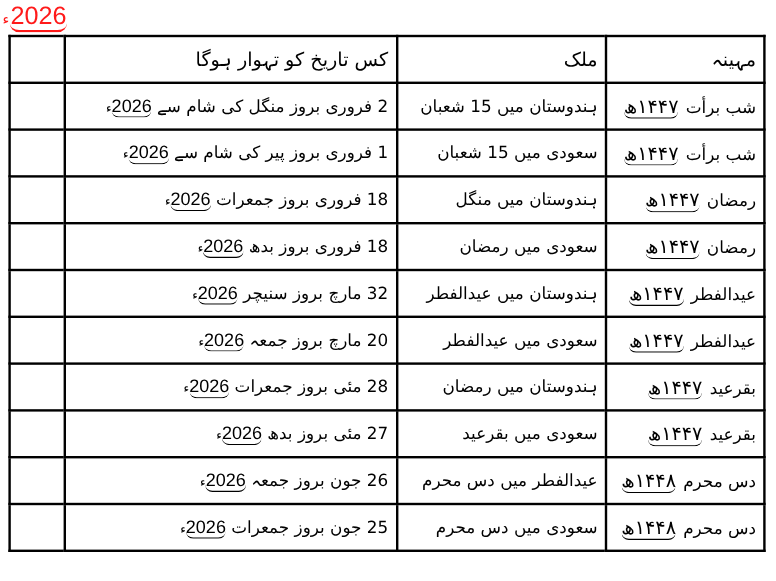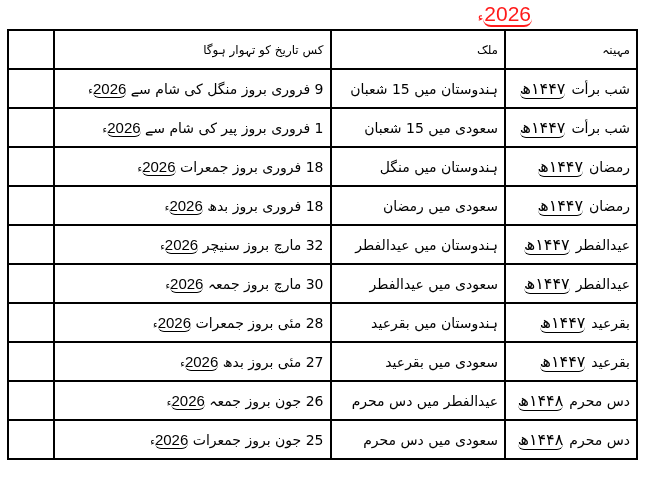--- a/index.html
+++ b/index.html
@@ -13,21 +13,21 @@
       position: relative;
       overflow: hidden;
       font-family: "DejaVu Sans", sans-serif;
       color: #000;
     }
     .title {
       position: absolute;
       left: 0;
       top: 2px;
       width: 532px;
-      text-align: right;
+      text-align: left;
       height: 26px;
     }
     .title-inner {
       display: inline-block;
       position: relative;
       direction: rtl;
       color: #ff1a1a;
       font-family: "Liberation Sans", sans-serif;
       font-size: 21px;
       line-height: 24px;
@@ -56,21 +56,21 @@
       height: 37px;
       vertical-align: middle;
       text-align: right;
       font-family: "DejaVu Sans", sans-serif;
       font-size: 14px;
       white-space: nowrap;
       overflow: hidden;
     }
     table.cal tr.head td {
       height: 37px;
-      font-size: 12px;
+      font-size: 16px;
     }
     .col-month { width: 124px; }
     .col-country { width: 164px; }
     .col-date { width: 260px; }
     .col-blank { width: 43px; }
     .yr-u {
       font-family: "Liberation Sans", sans-serif;
       font-size: 15px;
       border-bottom: 1.5px solid #000;
       border-radius: 0 0 6px 6px;
@@ -105,21 +105,21 @@
     <tr class="head">
       <td>مہینہ</td>
       <td>ملک</td>
       <td>کس تاریخ کو تہوار ہوگا</td>
       <td></td>
     </tr>
 
     <tr>
       <td><span>شب برأت</span><span class="hijri">۱۴۴۷ھ</span></td>
       <td>ہندوستان میں 15 شعبان</td>
-      <td><span>9 فروری بروز منگل کی شام سے</span> <span class="yr-u">2026</span><span class="era">ء</span></td>
+      <td><span>2 فروری بروز منگل کی شام سے</span> <span class="yr-u">2026</span><span class="era">ء</span></td>
       <td></td>
     </tr>
 
     <tr>
       <td><span>شب برأت</span><span class="hijri">۱۴۴۷ھ</span></td>
       <td>سعودی میں 15 شعبان</td>
       <td><span>1 فروری بروز پیر کی شام سے</span> <span class="yr-u">2026</span><span class="era">ء</span></td>
       <td></td>
     </tr>
 
@@ -140,27 +140,27 @@
     <tr>
       <td><span>عیدالفطر</span><span class="hijri">۱۴۴۷ھ</span></td>
       <td>ہندوستان میں عیدالفطر</td>
       <td><span>32 مارچ بروز سنیچر</span> <span class="yr-u">2026</span><span class="era">ء</span></td>
       <td></td>
     </tr>
 
     <tr>
       <td><span>عیدالفطر</span><span class="hijri">۱۴۴۷ھ</span></td>
       <td>سعودی میں عیدالفطر</td>
-      <td><span>30 مارچ بروز جمعہ</span> <span class="yr-u">2026</span><span class="era">ء</span></td>
+      <td><span>20 مارچ بروز جمعہ</span> <span class="yr-u">2026</span><span class="era">ء</span></td>
       <td></td>
     </tr>
 
     <tr>
       <td><span>بقرعید</span><span class="hijri">۱۴۴۷ھ</span></td>
-      <td>ہندوستان میں بقرعید</td>
+      <td>ہندوستان میں رمضان</td>
       <td><span>28 مئی بروز جمعرات</span> <span class="yr-u">2026</span><span class="era">ء</span></td>
       <td></td>
     </tr>
 
     <tr>
       <td><span>بقرعید</span><span class="hijri">۱۴۴۷ھ</span></td>
       <td>سعودی میں بقرعید</td>
       <td><span>27 مئی بروز بدھ</span> <span class="yr-u">2026</span><span class="era">ء</span></td>
       <td></td>
     </tr>

